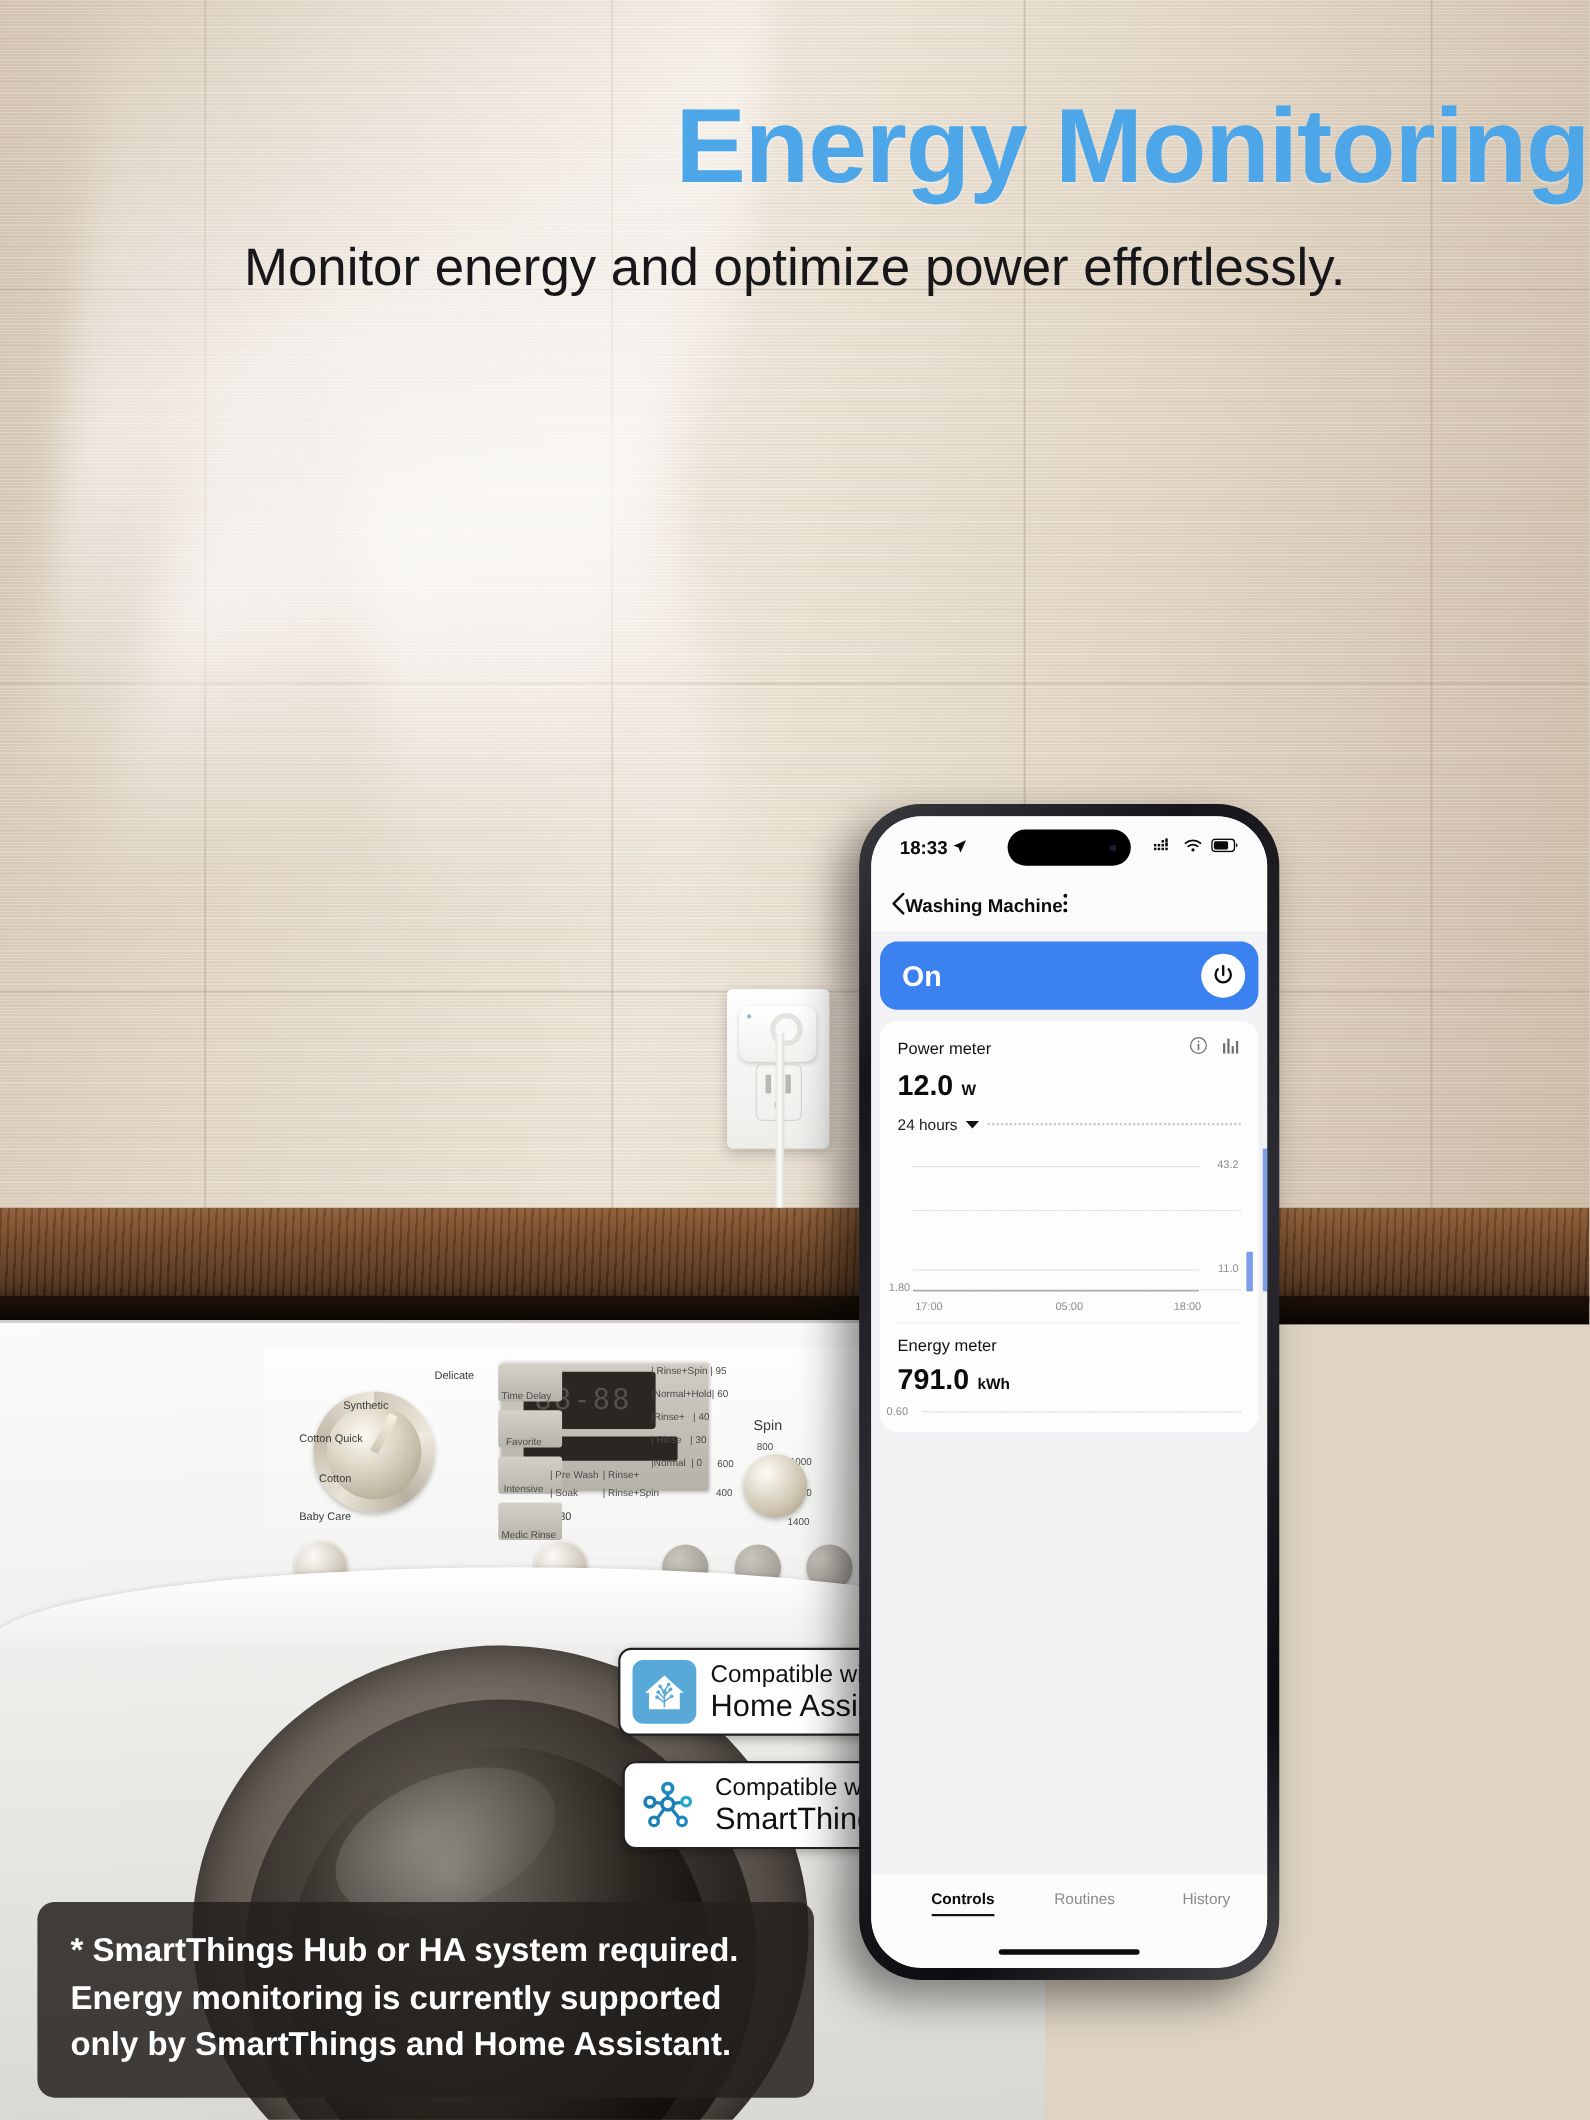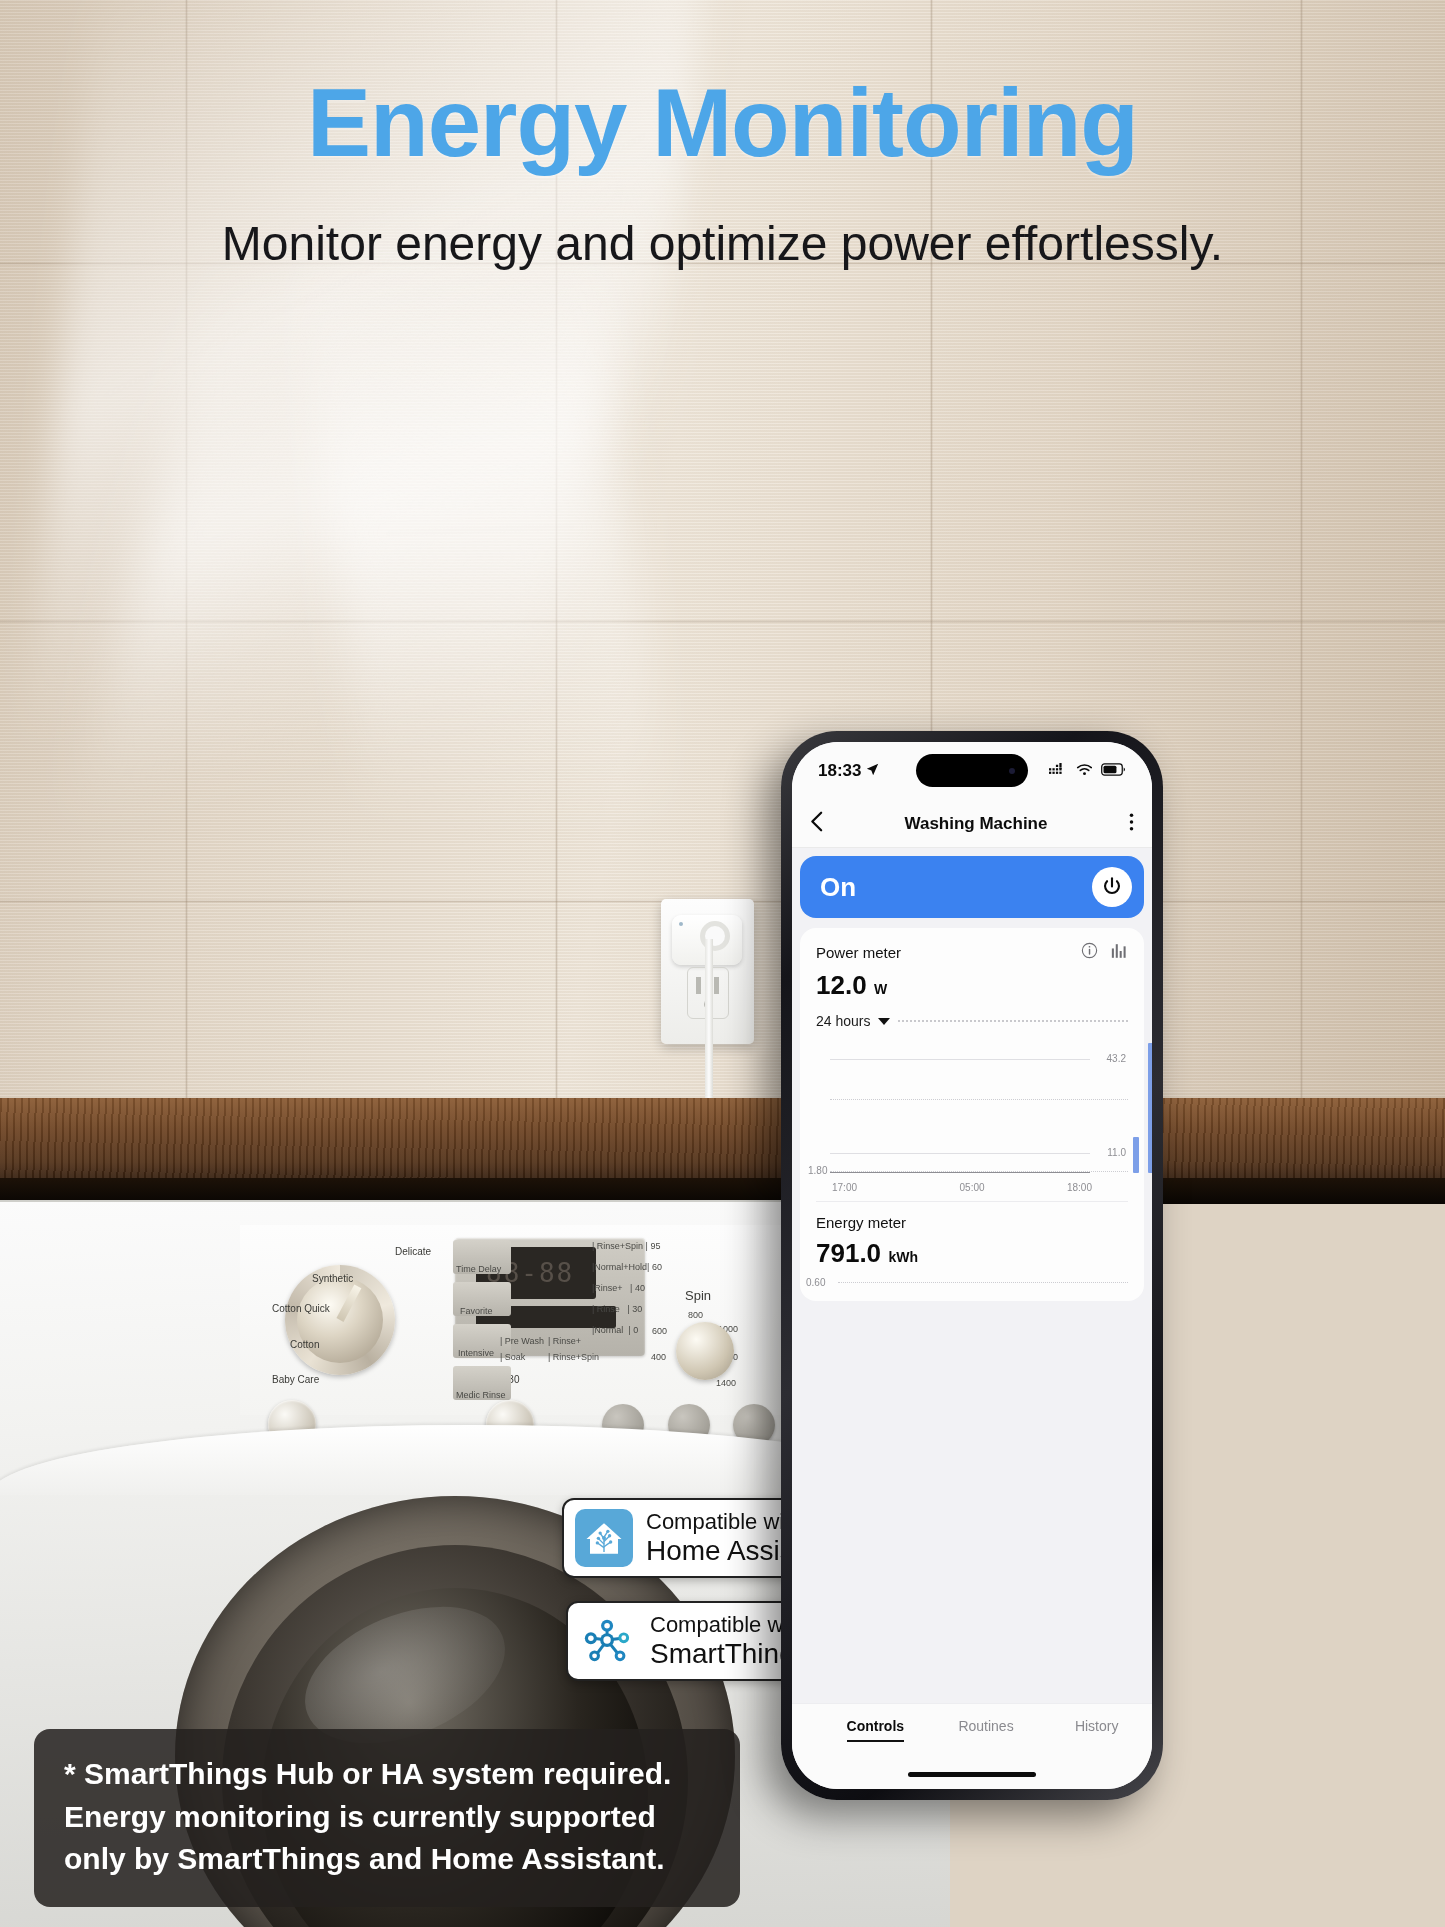--- a/index.html
+++ b/index.html
@@ -155,22 +155,22 @@
     background: #2a2723; border-radius: 2px;
   }
   .sidebtn {
     position: absolute; left: 453px; width: 58px; height: 34px;
     background: linear-gradient(180deg,#d4d1c9,#b6b3ab);
     border-radius: 3px;
   }
 
   
   .headline {
-    position: absolute; left: 0; top: 68px; width: 1445px;
-    text-align: center;
+    position: absolute; left: 0; top: 78px; width: 1445px;
+    text-align: right;
     font-family: "Liberation Sans Narrow", "Liberation Sans", sans-serif;
     font-weight: bold; font-size: 96px; letter-spacing: -1px;
     color: #4da6e8;
     text-shadow: 0 2px 2px rgba(255,255,255,0.35);
   }
   .subhead {
     position: absolute; left: 0; top: 216px; width: 1445px;
     text-align: center; font-size: 48px; color: #17171a;
     font-family: "Liberation Sans", sans-serif;
   }
@@ -227,21 +227,21 @@
     position: absolute; left: 50%; top: 12px; transform: translateX(-50%);
     width: 112px; height: 33px; border-radius: 17px; background: #000;
   }
   .dyn-dot { position:absolute; right: 13px; top: 14px; width: 6px; height: 6px; border-radius: 50%;
              background: #1b1b35; }
   .status-icons { display: flex; align-items: center; gap: 8px; }
 
   .navbar {
     position: absolute; left: 0; top: 58px; width: 100%; height: 48px;
     background: #fbfbfb; display: flex; align-items: center;
-    padding: 0 18px; justify-content: space-between;
+    padding: 0 18px; 
     border-bottom: 1px solid #eaeaea;
   }
   .nav-title { font-size: 17px; font-weight: bold; color: #0c0c0c; }
 
   .app-body {
     position: absolute; left: 0; top: 106px; width: 100%; bottom: 86px;
     background: #f2f2f5; padding: 8px 8px 0 8px; overflow: hidden;
   }
 
   .power-banner {

